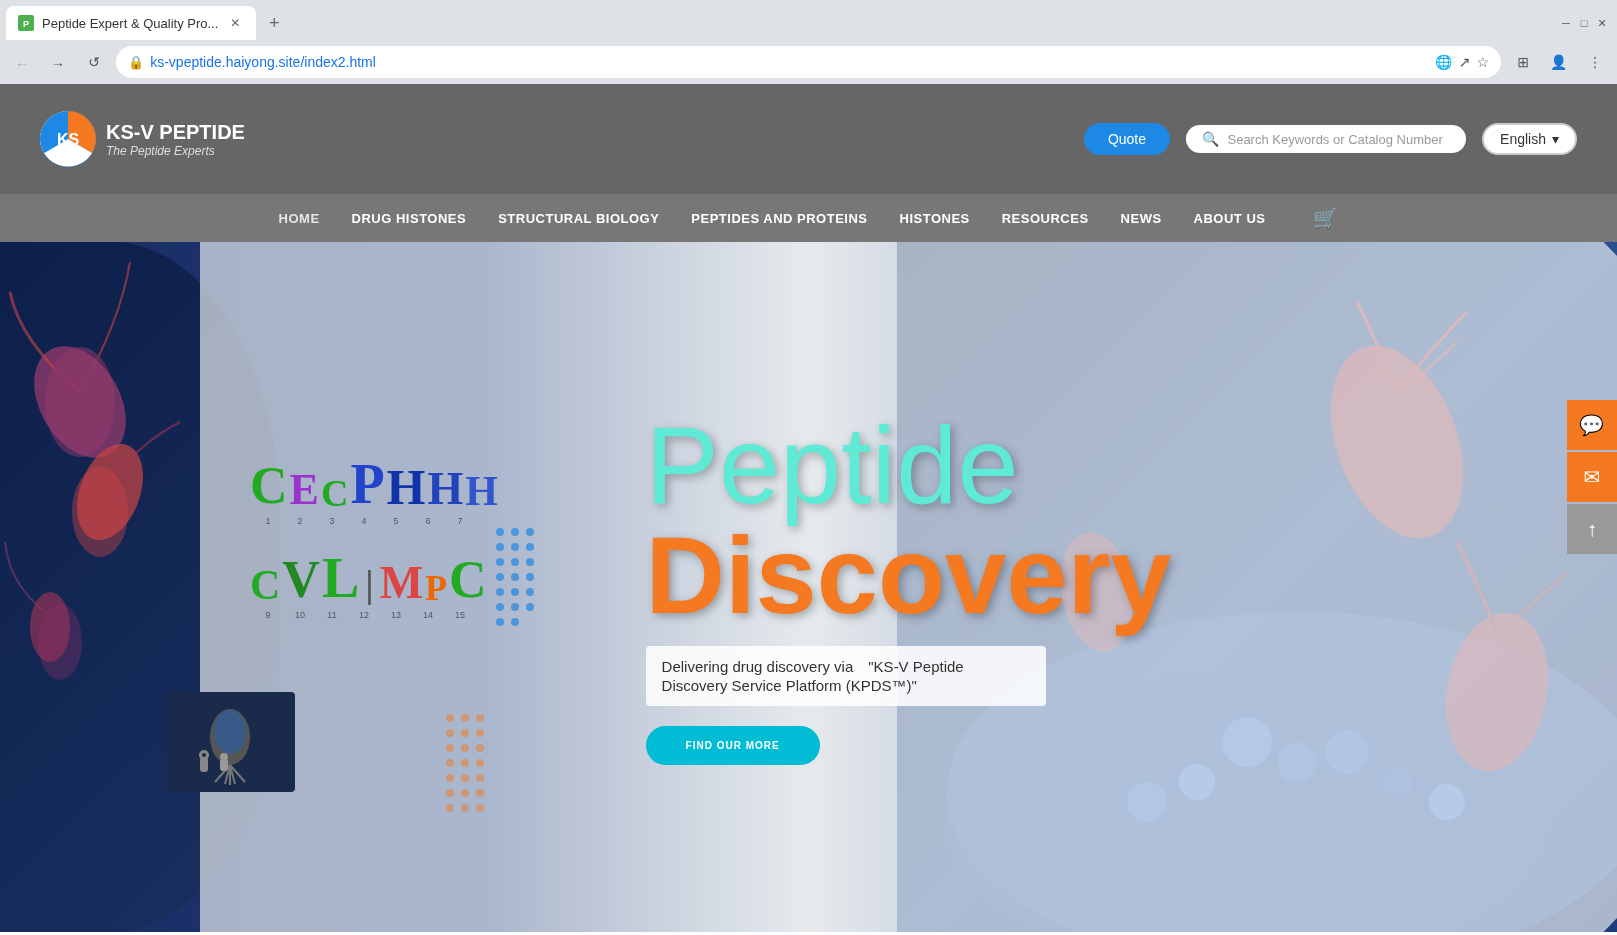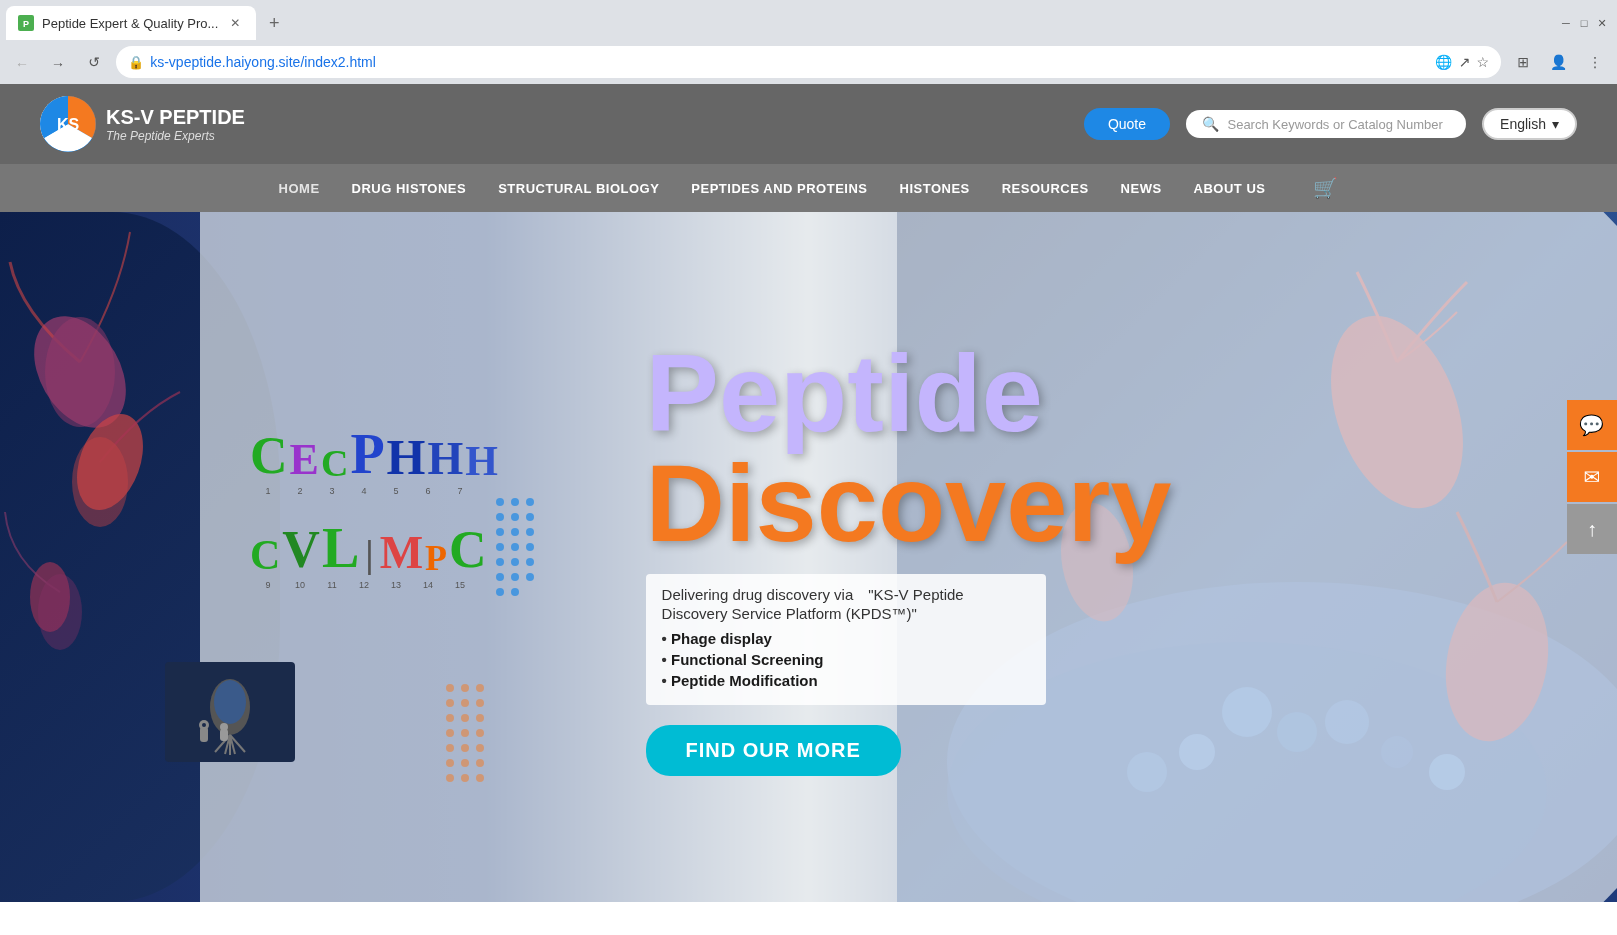--- a/index.html
+++ b/index.html
@@ -91,21 +91,21 @@
       display: flex; gap: 6px; margin-left: auto;
     }
     .addr-icon { color: #555; font-size: 14px; cursor: pointer; }
 
     
     .website { width: 100%; }
 
     
     .top-header {
       background: #666;
-      padding: 12px 40px;
+      padding: 27px 40px;
       display: flex;
       align-items: center;
       justify-content: space-between;
     }
     .logo-area {
       display: flex; align-items: center; gap: 10px;
     }
     .logo-circle {
       width: 56px; height: 56px; border-radius: 50%;
       background: conic-gradient(#f47920 0deg 120deg, #1e88e5 120deg 240deg, #fff 240deg 360deg);
@@ -188,22 +188,22 @@
       z-index: 10;
       display: flex;
       flex-direction: column;
       align-items: flex-start;
       max-width: 800px;
       padding: 0 60px;
       margin-left: 200px;
     }
     .hero-title-blue {
       font-size: 110px;
-      font-weight: 700;
-      color: #c4b5fd;
+      font-weight: 400;
+      color: #5eead4;
       line-height: 1;
       text-shadow: 3px 3px 10px rgba(0,0,0,0.3);
     }
     .hero-title-orange {
       font-size: 110px;
       font-weight: 900;
       color: #f47920;
       line-height: 1;
       text-shadow: 3px 3px 10px rgba(0,0,0,0.3);
     }
@@ -219,21 +219,21 @@
     .hero-bullets { list-style: none; margin-top: 8px; }
     .hero-bullets li { margin: 4px 0; font-weight: 600; color: #1a1a1a; }
     .hero-bullets li::before { content: "• "; color: #333; }
 
     .find-more-btn {
       background: #00bcd4;
       color: #fff;
       border: none;
       border-radius: 24px;
       padding: 14px 40px;
-      font-size: 20px;
+      font-size: 10px;
       font-weight: 700;
       cursor: pointer;
       margin-top: 20px;
       letter-spacing: 1px;
     }
 
     
     .seq-logo-overlay {
       position: absolute;
       left: 250px;
@@ -548,25 +548,20 @@
             <circle cx="40" cy="100" r="4"></circle>
         </g>
       </svg>
     </div>
 
     <div class="hero-content">
       <div class="hero-title-blue">Peptide</div>
       <div class="hero-title-orange">Discovery</div>
       <div class="hero-description">
         <p>Delivering drug discovery via　"KS-V Peptide Discovery Service Platform (KPDS™)"</p>
-        <ul class="hero-bullets">
-          <li>Phage display</li>
-          <li>Functional Screening</li>
-          <li>Peptide Modification</li>
-        </ul>
       </div>
       <button class="find-more-btn">FIND OUR MORE</button>
     </div>
 
     <div class="phage-thumbnail">
       <svg width="120" height="90" viewBox="0 0 120 90">
         <rect width="120" height="90" fill="#1a2a4a"></rect>
 
         <ellipse cx="60" cy="40" rx="20" ry="28" fill="#555"></ellipse>
         <line x1="60" y1="68" x2="45" y2="85" stroke="#777" stroke-width="2"></line>

